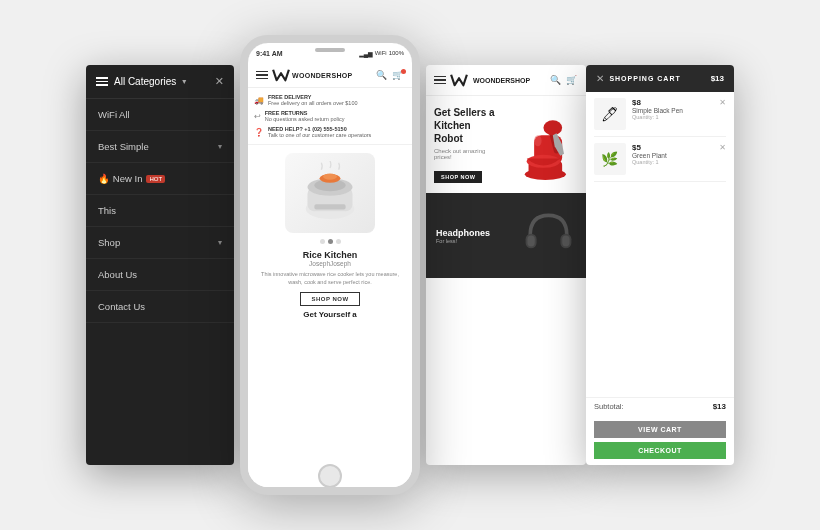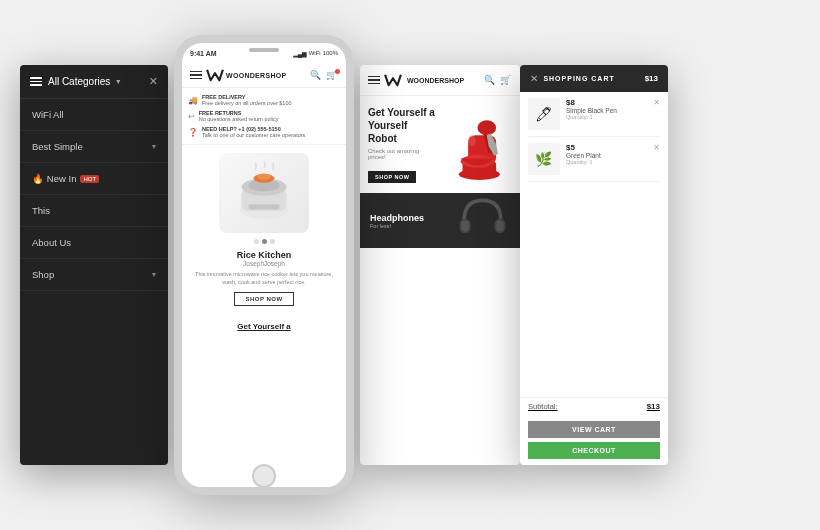--- a/index.html
+++ b/index.html
@@ -9,21 +9,21 @@
       align-items: center;
       justify-content: center;
       width: 820px;
       height: 530px;
       font-family: -apple-system, BlinkMacSystemFont, 'Segoe UI', Arial, sans-serif;
       overflow: hidden;
     }
     .scene {
       display: flex;
       align-items: center;
-      justify-content: flex-start;
+      justify-content: center;
       gap: 0px;
       position: relative;
       width: 780px;
       height: 490px;
     }
 
     
     .panel-menu {
       width: 148px;
       height: 400px;
@@ -295,22 +295,21 @@
       background: transparent;
       cursor: pointer;
       letter-spacing: 0.5px;
       font-weight: 600;
     }
     .get-yourself {
       font-size: 8px;
       font-weight: 700;
       color: #222;
       text-align: center;
-      margin-top: 16px;
-      text-decoration: underline;
+      margin-top: 4px;
     }
 
     
     .panel-shop {
       width: 160px;
       height: 400px;
       background: #fff;
       border-radius: 4px;
       display: flex;
       flex-direction: column;
@@ -385,21 +384,21 @@
     }
     .kitchen-robot-svg {
       width: 70px;
       height: 75px;
     }
     .headphones-section {
       background: #2a2a2a;
       display: flex;
       align-items: center;
       justify-content: space-between;
-      padding: 0 10px;
+      padding: 15px 10px;
       flex-shrink: 0;
     }
     .headphones-text {
       color: #fff;
     }
     .headphones-text h3 {
       font-size: 9px;
       font-weight: 700;
     }
     .headphones-text p {
@@ -502,21 +501,20 @@
       color: #aaa;
       cursor: pointer;
     }
     .cart-subtotal {
       padding: 4px 8px;
       display: flex;
       justify-content: space-between;
       align-items: center;
       border-top: 1px solid #f0f0f0;
       flex-shrink: 0;
-      text-decoration: underline;
     }
     .cart-subtotal-label {
       font-size: 7.5px;
       color: #555;
     }
     .cart-subtotal-value {
       font-size: 8px;
       font-weight: 700;
       color: #222;
     }
@@ -578,25 +576,28 @@
     <div class="menu-item">
       <span class="menu-item-row">
         <span class="fire-icon">🔥</span>
         <span>New In</span>
         <span class="badge">HOT</span>
       </span>
     </div>
     <div class="menu-item">
       <span>This</span>
     </div>
+    <div class="menu-item has-arrow">
+      <span>Shop</span>
+    </div>
     <div class="menu-item">
       <span>About Us</span>
     </div>
-    <div class="menu-item has-arrow">
-      <span>Shop</span>
+    <div class="menu-item">
+      <span>Contact Us</span>
     </div>
   </div>
 
   <div class="phone-frame">
     <div class="phone-speaker"></div>
     <div class="phone-notch-bar">
       <span class="time">9:41 AM</span>
       <span class="status-icons">
         <span>▂▄▆</span>
         <span>WiFi</span>
@@ -697,21 +698,21 @@
         </div>
       </div>
       <div class="icons">
         <span style="font-size:9px;color:#444">🔍</span>
         <span style="font-size:9px;color:#444">🛒</span>
       </div>
     </div>
     <div class="shop-body">
       <div class="hero-section">
         <div class="hero-text">
-          <h2>Get Yourself a Yourself Robot</h2>
+          <h2>Get Sellers a Kitchen Robot</h2>
           <p>Check out amazing prices!</p>
           <button class="hero-shop-btn">SHOP NOW</button>
         </div>
         <div class="hero-product-img">
           
           <svg class="kitchen-robot-svg" viewBox="0 0 75 80">
 
             <ellipse cx="40" cy="72" rx="22" ry="6" fill="#cc2020"></ellipse>
             <rect x="22" y="58" width="36" height="16" rx="4" fill="#cc2020"></rect>
 

